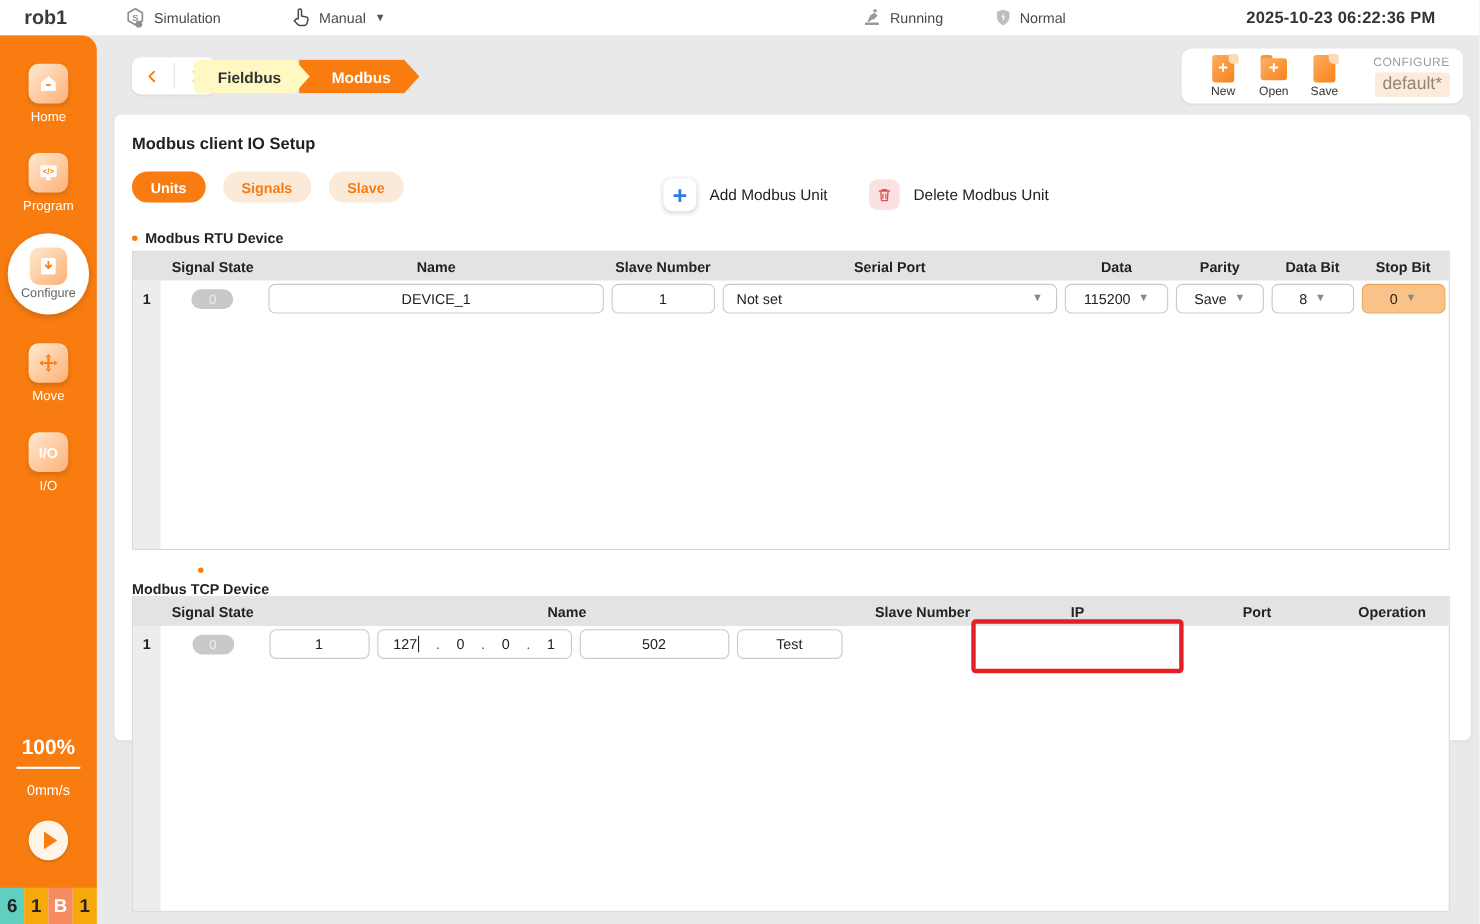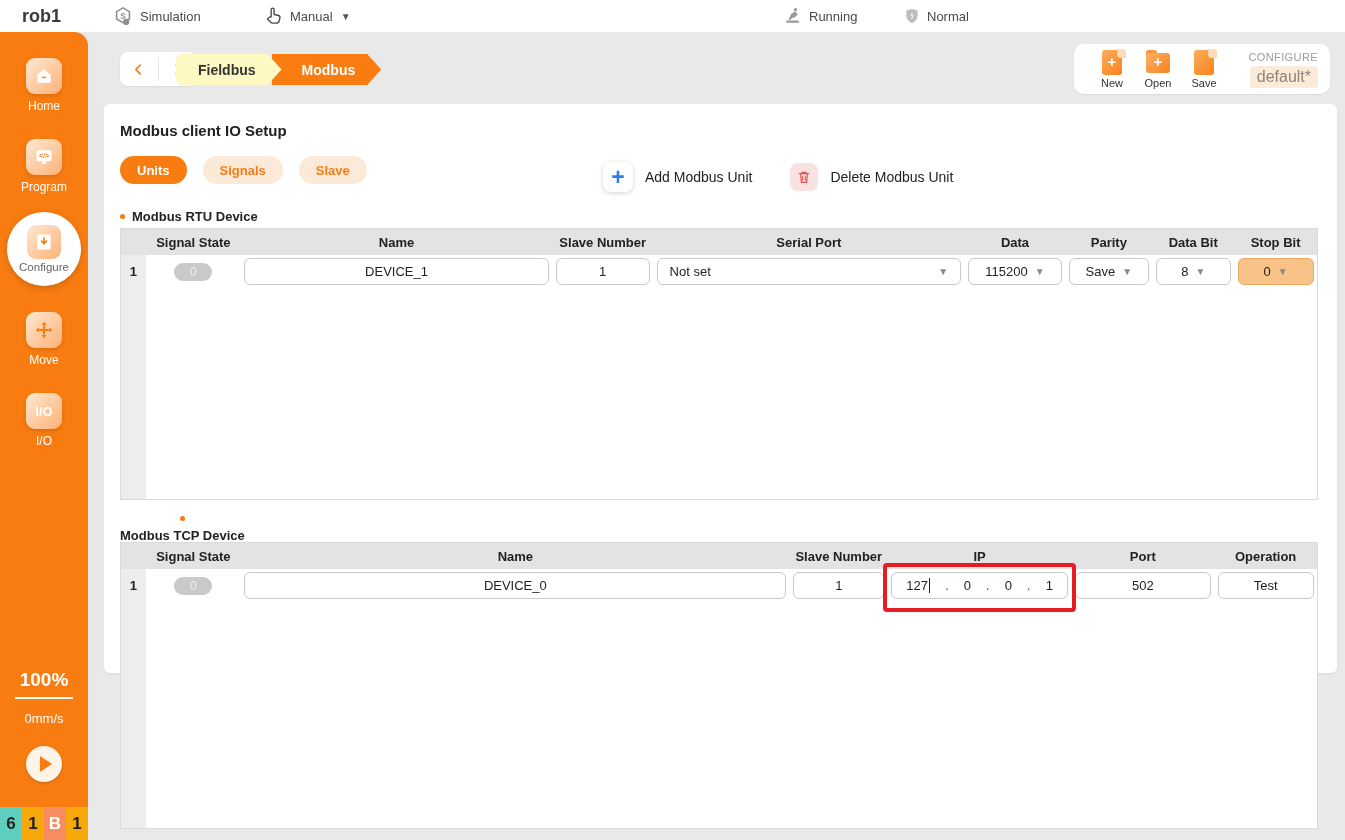--- a/index.html
+++ b/index.html
@@ -153,20 +153,21 @@
   <div class="item normal-item">
     <span>
       <svg width="18" height="18" viewBox="0 0 24 24">
           <path d="M12 2.5l7.5 2.3v6.4c0 4.6-3.2 7.8-7.5 10.3-4.3-2.5-7.5-5.7-7.5-10.3V4.8z" fill="#bdbdbd"></path>
           <path d="M12.8 6.5l-3 5h2.1l-.8 5.5 3.4-6h-2.2z" fill="#fff"></path>
         </svg>
     </span>
     <span>Normal</span>
   </div>
 
+  <div class="clock">2025-10-23 06:22:36 PM</div>
 </div>
 
 <div class="sidebar">
 
   <div class="nav-item">
     <div class="nav-tile">
       <svg width="20" height="20" viewBox="0 0 24 24">
           <path d="M12 4l8 6.5V20H4v-9.5z" fill="#fff"></path>
           <rect x="9" y="12.5" width="6" height="2.2" rx="1.1" fill="#f8953c"></rect>
         </svg>
@@ -381,23 +382,20 @@
       <div class="th c-slave2">Slave Number</div>
       <div class="th c-ip">IP</div>
       <div class="th c-port">Port</div>
       <div class="th c-op">Operation</div>
     </div>
     <div class="trow">
       <div class="cell c-num rownum">1</div>
       <div class="cell c-sig">
           <div class="state-pill">0</div>
         </div>
-      <div class="cell c-name-tcp">
-          <div class="field">DEVICE_0</div>
-        </div>
       <div class="cell c-slave2">
           <div class="field">1</div>
         </div>
       <div class="cell c-ip">
         <div class="field ip-field">
           <span class="ip-seg">
               <span>127</span>
               <span class="text-cursor"></span>
             </span>
           <span class="ip-dot">.</span>

